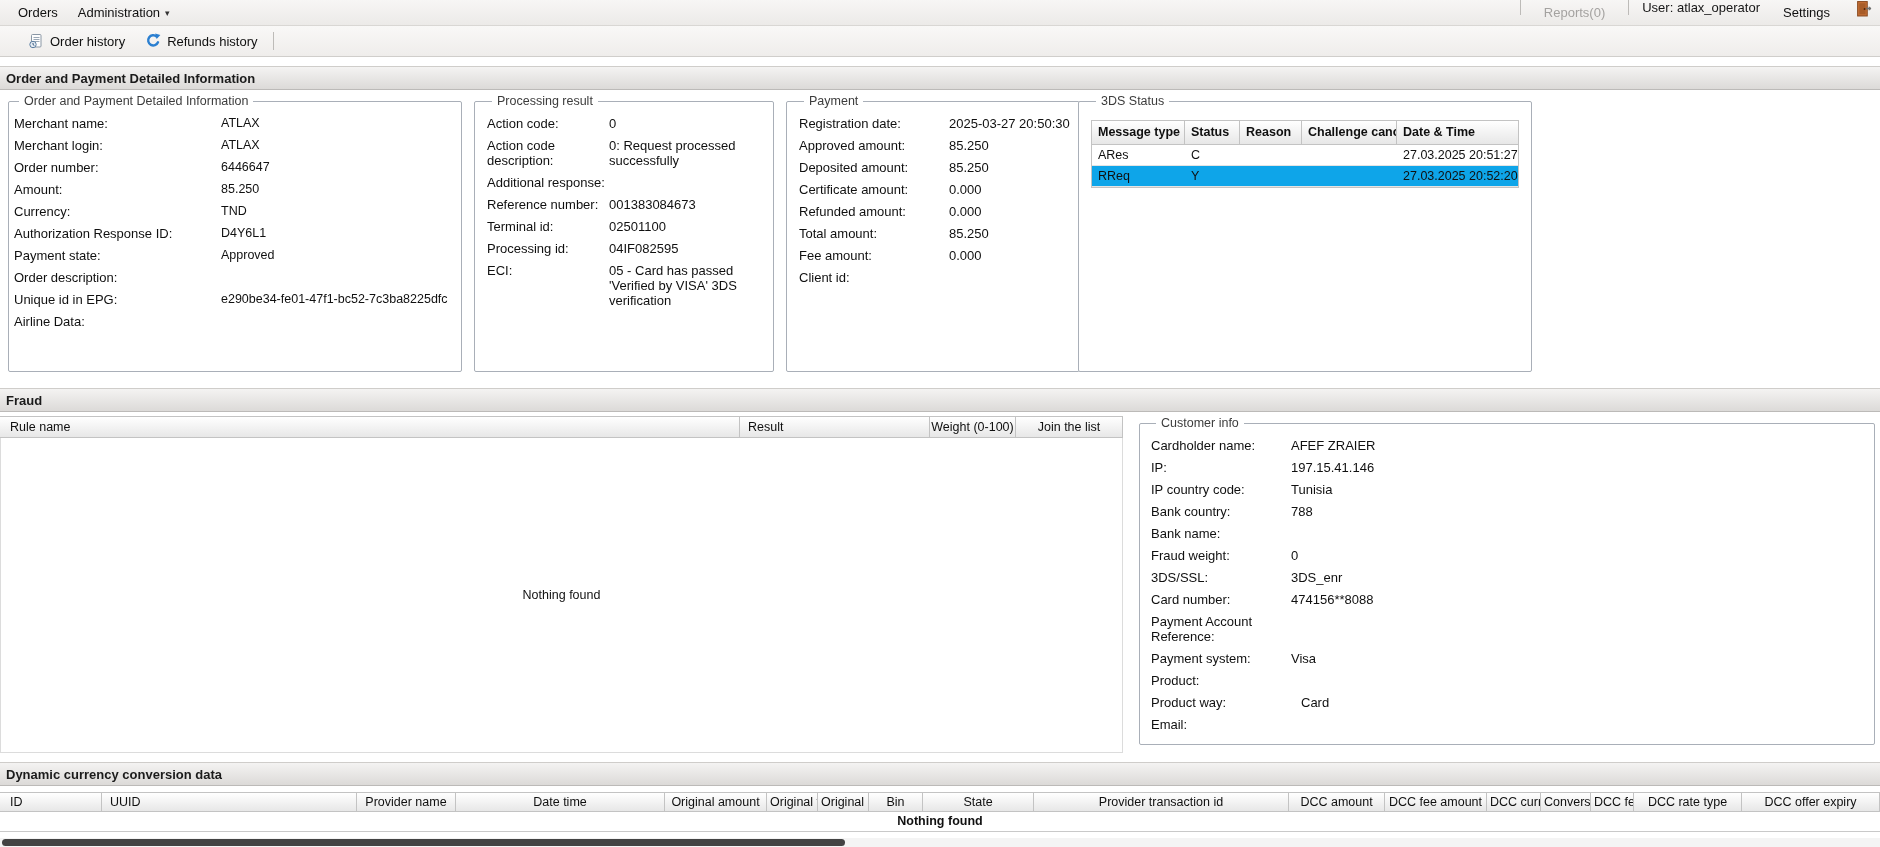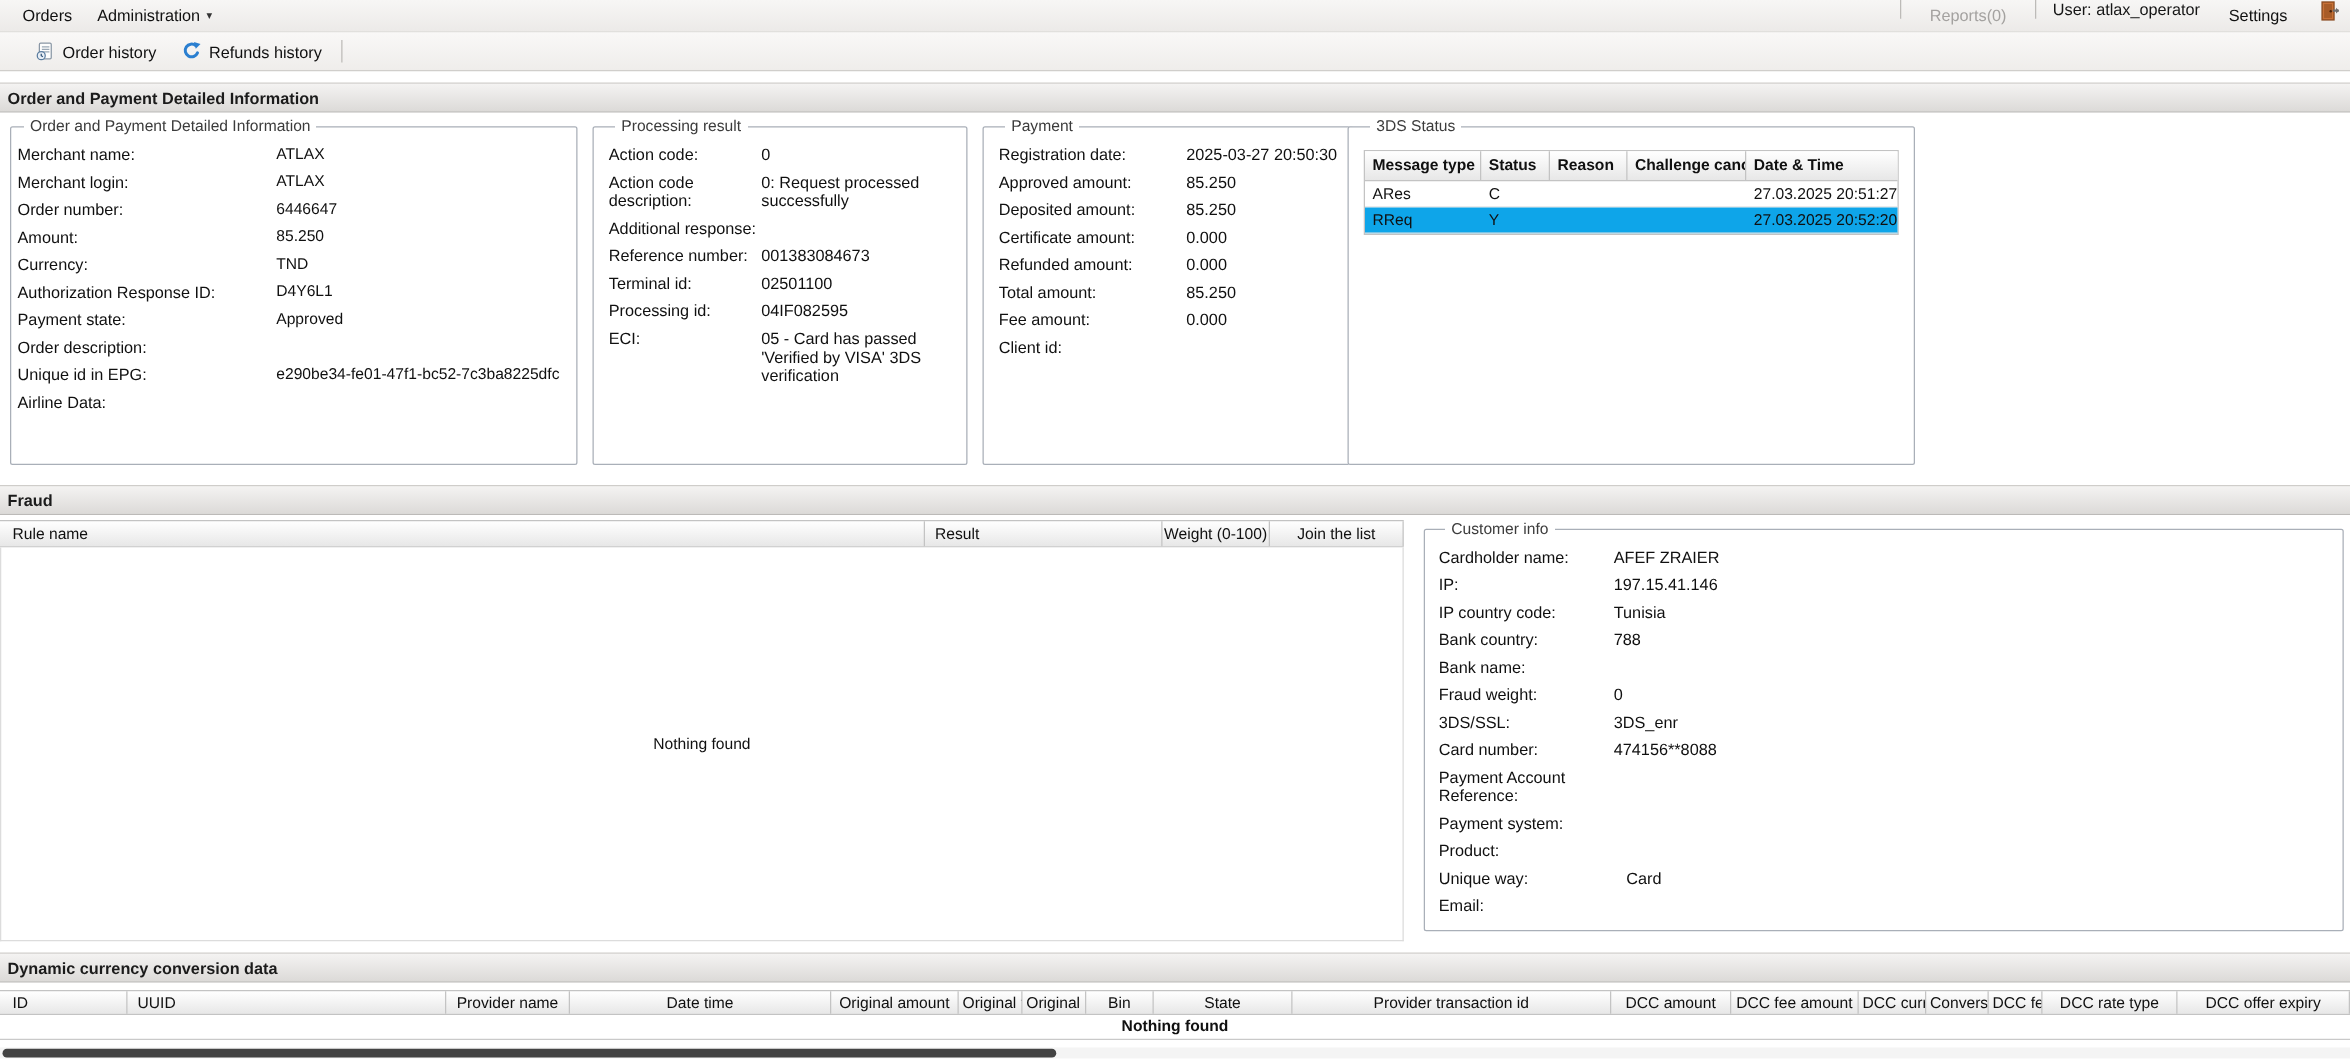--- a/index.html
+++ b/index.html
@@ -330,27 +330,28 @@
     <div class="frow">
         <div class="flabel">Card number:</div>
         <div class="fvalue">474156**8088</div>
       </div>
     <div class="frow">
         <div class="flabel">Payment Account Reference:</div>
         <div class="fvalue"></div>
       </div>
     <div class="frow">
         <div class="flabel">Payment system:</div>
+        <div class="fvalue">Visa</div>
       </div>
     <div class="frow">
         <div class="flabel">Product:</div>
         <div class="fvalue"></div>
       </div>
     <div class="frow">
-        <div class="flabel">Unique way:</div>
+        <div class="flabel">Product way:</div>
         <div class="fvalue indent">Card</div>
       </div>
     <div class="frow">
         <div class="flabel">Email:</div>
         <div class="fvalue"></div>
       </div>
   </fieldset>
 
   <div class="secbar" id="sec3">
     <span>Dynamic currency conversion data</span>

